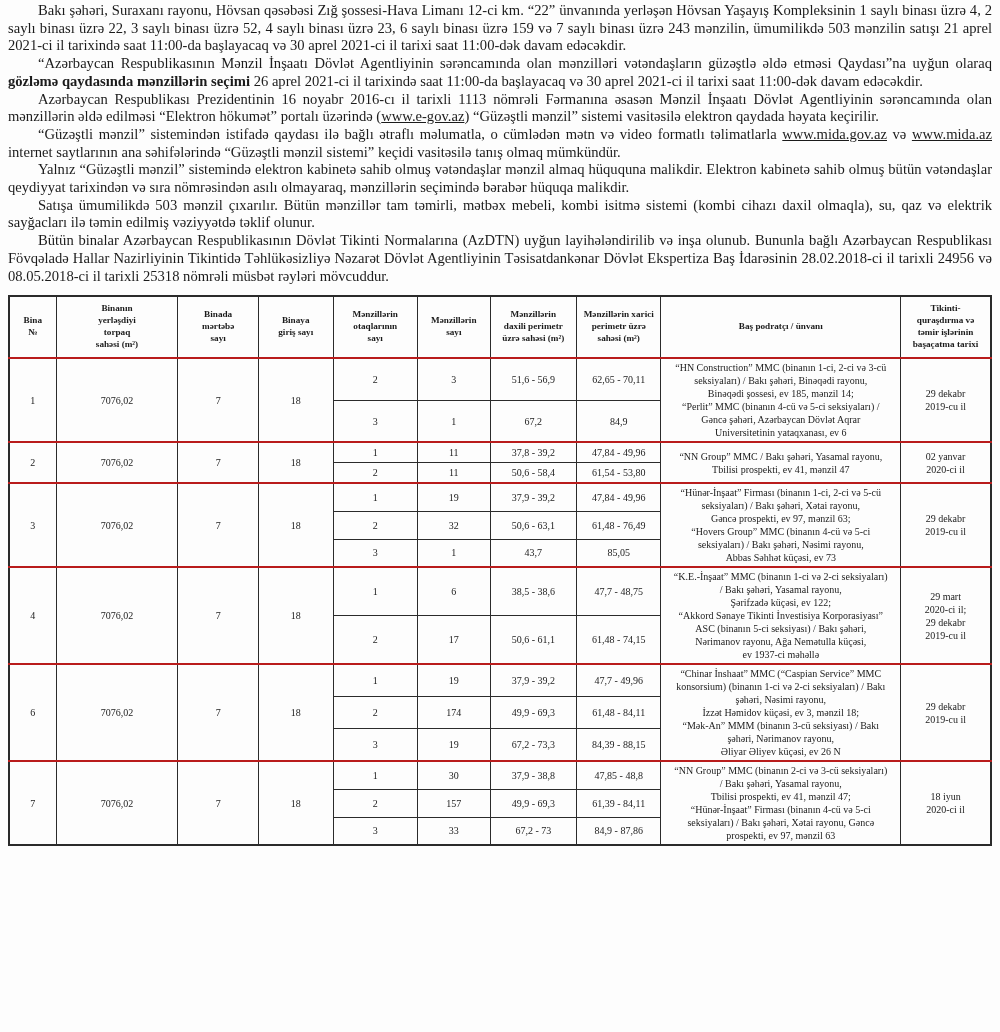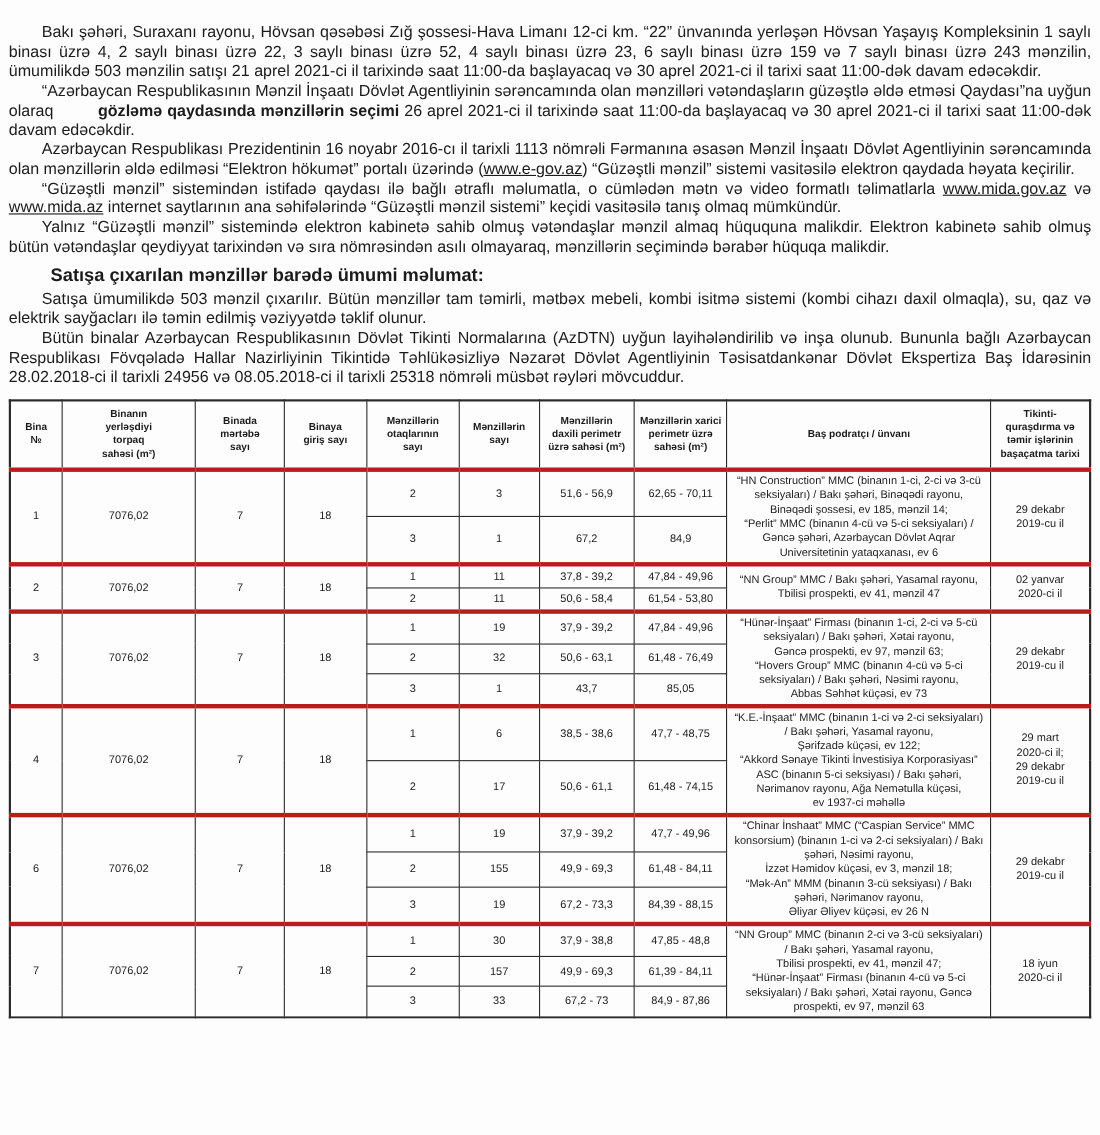--- a/index.html
+++ b/index.html
@@ -4,30 +4,31 @@
 <style>
   html, body { margin: 0; padding: 0; background: #fdfdfd; }
   body {
     font-family: "Liberation Sans", "DejaVu Sans", sans-serif;
     color: #1b1b1b;
     width: 1000px;
   }
   .doc {
     width: 984px;
     margin: 0 auto;
-    padding-top: 22px;
+    padding-top: 2px;
+    font-family: Liberation Serif, serif;
   }
   .doc p {
     margin: 0;
     font-size: 14.6px;
     line-height: 17.7px;
     text-align: justify;
     text-indent: 30px;
   }
-  .b { font-weight: bold; margin-left: 36px; }
+  .b { font-weight: bold; }
   .link { text-decoration: underline; cursor: pointer; }
   .heading {
     font-weight: bold;
     font-size: 16.6px;
     line-height: 20px;
     margin: 6px 0 4px 0;
     text-indent: 38px;
   }
   table.apt {
     width: 100%;
@@ -55,33 +56,32 @@
     line-height: 1.3;
   }
   td.podratci {
     font-size: 9.6px;
     line-height: 1.24;
     white-space: pre-line;
     padding: 2px 3px;
   }
   td.tarix { white-space: pre-line; font-size: 10px; }
   td.num { height: 15px; }
-  tr.group-start > td { border-top: 4px solid #b91c1c; }
+  tr.group-start > td { border-top: 2px solid #b91c1c; }
 </style>
 </head>
 <body>
 
 <div class="doc">
   <div>
       <p><span>Bakı şəhəri, Suraxanı rayonu, Hövsan qəsəbəsi Zığ şossesi-Hava Limanı 12-ci km. “22” ünvanında yerləşən Hövsan Yaşayış Kompleksinin 1 saylı binası üzrə 4, 2 saylı binası üzrə 22, 3 saylı binası üzrə 52, 4 saylı binası üzrə 23, 6 saylı binası üzrə 159 və 7 saylı binası üzrə 243 mənzilin, ümumilikdə 503 mənzilin satışı 21 aprel 2021-ci il tarixində saat 11:00-da başlayacaq və 30 aprel 2021-ci il tarixi saat 11:00-dək davam edəcəkdir.</span></p>
       <p><span>“Azərbaycan Respublikasının Mənzil İnşaatı Dövlət Agentliyinin sərəncamında olan mənzilləri vətəndaşların güzəştlə əldə etməsi Qaydası”na uyğun olaraq </span><span class="b">gözləmə qaydasında mənzillərin seçimi</span><span> 26 aprel 2021-ci il tarixində saat 11:00-da başlayacaq və 30 aprel 2021-ci il tarixi saat 11:00-dək davam edəcəkdir.</span></p>
       <p><span>Azərbaycan Respublikası Prezidentinin 16 noyabr 2016-cı il tarixli 1113 nömrəli Fərmanına əsasən Mənzil İnşaatı Dövlət Agentliyinin sərəncamında olan mənzillərin əldə edilməsi “Elektron hökumət” portalı üzərində (</span><span class="link">www.e-gov.az</span><span>) “Güzəştli mənzil” sistemi vasitəsilə elektron qaydada həyata keçirilir.</span></p>
       <p><span>“Güzəştli mənzil” sistemindən istifadə qaydası ilə bağlı ətraflı məlumatla, o cümlədən mətn və video formatlı təlimatlarla </span><span class="link">www.mida.gov.az</span><span> və </span><span class="link">www.mida.az</span><span> internet saytlarının ana səhifələrində “Güzəştli mənzil sistemi” keçidi vasitəsilə tanış olmaq mümkündür.</span></p>
       <p><span>Yalnız “Güzəştli mənzil” sistemində elektron kabinetə sahib olmuş vətəndaşlar mənzil almaq hüququna malikdir. Elektron kabinetə sahib olmuş bütün vətəndaşlar qeydiyyat tarixindən və sıra nömrəsindən asılı olmayaraq, mənzillərin seçimində bərabər hüquqa malikdir.</span></p>
-      <div class="heading"><span>Satışa çıxarılan mənzillər barədə ümumi məlumat:</span></div>
       <p><span>Satışa ümumilikdə 503 mənzil çıxarılır. Bütün mənzillər tam təmirli, mətbəx mebeli, kombi isitmə sistemi (kombi cihazı daxil olmaqla), su, qaz və elektrik sayğacları ilə təmin edilmiş vəziyyətdə təklif olunur.</span></p>
       <p><span>Bütün binalar Azərbaycan Respublikasının Dövlət Tikinti Normalarına (AzDTN) uyğun layihələndirilib və inşa olunub. Bununla bağlı Azərbaycan Respublikası Fövqəladə Hallar Nazirliyinin Tikintidə Təhlükəsizliyə Nəzarət Dövlət Agentliyinin Təsisatdankənar Dövlət Ekspertiza Baş İdarəsinin 28.02.2018-ci il tarixli 24956 və 08.05.2018-ci il tarixli 25318 nömrəli müsbət rəyləri mövcuddur.</span></p>
     </div>
   <table class="apt">
     <colgroup>
         <col style="width: 4.8%;">
         <col style="width: 12.4%;">
         <col style="width: 8.2%;">
         <col style="width: 7.6%;">
         <col style="width: 8.6%;">
@@ -238,21 +238,21 @@
 şəhəri, Nəsimi rayonu,
 İzzət Həmidov küçəsi, ev 3, mənzil 18;
 “Mək-An” MMM (binanın 3-cü seksiyası) / Bakı
 şəhəri, Nərimanov rayonu,
 Əliyar Əliyev küçəsi, ev 26 N</td>
           <td class="tarix" rowspan="3">29 dekabr
 2019-cu il</td>
         </tr>
         <tr>
           <td class="num">2</td>
-          <td class="num">155</td>
+          <td class="num">174</td>
           <td class="num">49,9 - 69,3</td>
           <td class="num">61,48 - 84,11</td>
         </tr>
         <tr>
           <td class="num">3</td>
           <td class="num">19</td>
           <td class="num">67,2 - 73,3</td>
           <td class="num">84,39 - 88,15</td>
         </tr>
         <tr class="group-start">

